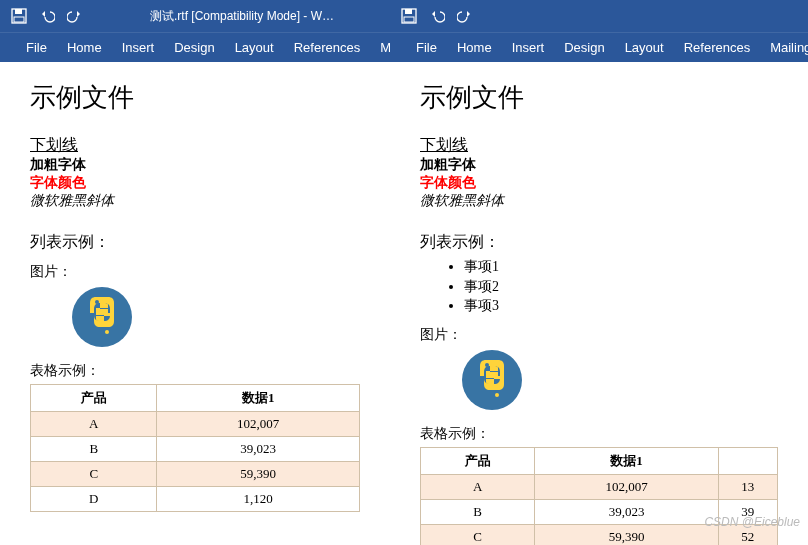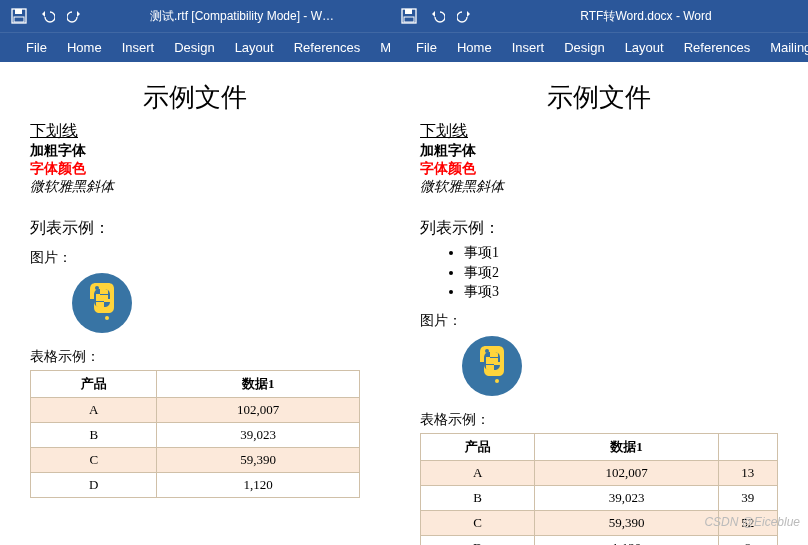--- a/index.html
+++ b/index.html
@@ -8,21 +8,21 @@
 .window{flex:0 0 auto;overflow:hidden;position:relative}
 .window.left{width:390px}
 .window.right{width:418px}
 .titlebar{height:32px;background:#2b579a;display:flex;align-items:center;color:#fff}
 .qat{display:flex;align-items:center;gap:10px;padding:0 10px}
 .qat-icon{width:18px;height:18px;display:flex;align-items:center;justify-content:center}
 .title-text{flex:1;text-align:center;font-size:12px;white-space:nowrap;overflow:hidden;text-overflow:ellipsis;padding:0 8px}
 .ribbon{height:30px;background:#2b579a;display:flex;align-items:center;gap:0;padding-left:16px;border-top:1px solid rgba(255,255,255,0.1)}
 .tab{color:#fff;font-size:13px;padding:0 10px;height:100%;display:flex;align-items:center;cursor:pointer}
 .page{background:#fff;padding:18px 30px}
-.doc-title{font-size:26px;font-family:"SimSun","宋体",serif;text-align:center;margin-bottom:6px}
+.doc-title{font-size:26px;font-family:"SimSun","宋体",serif;margin-bottom:20px}
 .underline{text-decoration:underline;font-family:"SimSun",serif;font-size:16px}
 .bold{font-weight:bold;font-family:"SimHei",sans-serif;font-size:14px}
 .colored{color:#ff0000;font-weight:bold;font-family:"SimHei",sans-serif;font-size:14px}
 .italic{font-style:italic;font-family:"Microsoft YaHei",sans-serif;font-size:14px}
 .section{margin-top:22px;font-family:"SimSun",serif;font-size:16px}
 .list{list-style:disc;margin-left:44px;margin-top:4px}
 .list li{font-family:"SimSun",serif;font-size:14px;line-height:1.4}
 .img-label{margin-top:10px;font-family:"SimSun",serif;font-size:14px}
 .pylogo{margin:4px 0 4px 40px}
 table{border-collapse:collapse;width:100%;margin-top:4px;font-family:"SimSun",serif;font-size:13px}
@@ -131,21 +131,20 @@
               <path d="M3 6l3-3v6z" fill="#fff"></path>
             </svg>
           </span>
         <span class="qat-icon">
             <svg width="16" height="16" viewBox="0 0 16 16">
               <path d="M5 4a5 5 0 1 0 5 5" fill="none" stroke="#fff" stroke-width="1.3"></path>
               <path d="M13 6l-3-3v6z" fill="#fff"></path>
             </svg>
           </span>
       </div>
-      <div class="title-text">RTF转Word.docx - Word</div>
     </div>
     <div class="ribbon">
       <div class="tab">File</div>
       <div class="tab">Home</div>
       <div class="tab">Insert</div>
       <div class="tab">Design</div>
       <div class="tab">Layout</div>
       <div class="tab">References</div>
       <div class="tab">Mailings</div>
     </div>

